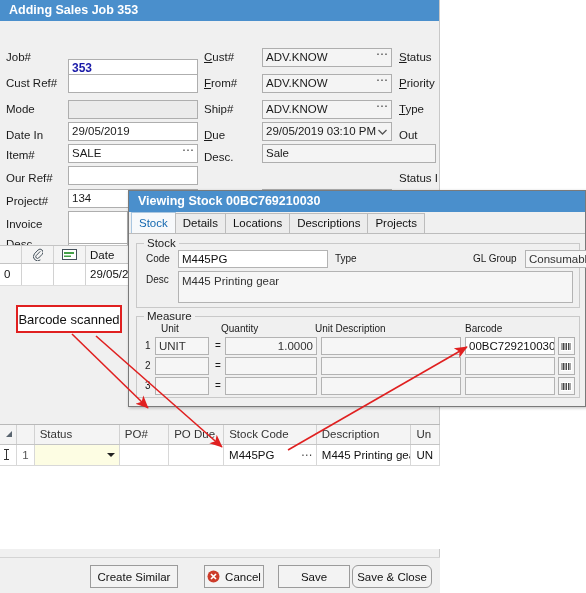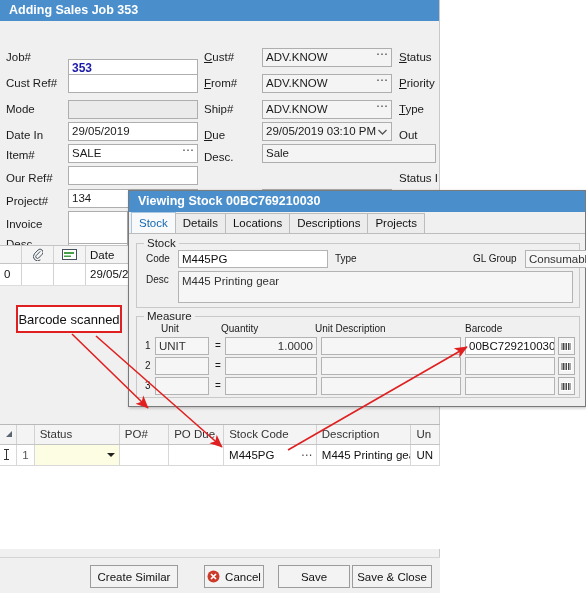--- a/index.html
+++ b/index.html
@@ -301,21 +301,21 @@
       <div class="btn" style="left:204px; width:60px;">
         <span style="display:flex;">
           <svg width="13" height="13" viewBox="0 0 13 13">
               <circle cx="6.5" cy="6.5" r="6" fill="#cc3b2a"></circle>
               <path d="M4 4 L9 9 M9 4 L4 9" stroke="#ffffff" stroke-width="1.7"></path>
             </svg>
         </span>
         <span>Cancel</span>
       </div>
       <div class="btn" style="left:278px; width:72px;">Save</div>
-      <div class="btn" style="left:352px; width:80px;">Save &amp; Close</div>
+      <div class="btn" style="left:352px; width:80px;border-radius:6px;">Save &amp; Close</div>
     </div>
   </div>
 
   <div class="win-stock">
     <div class="titlebar">Viewing Stock 00BC769210030</div>
 
     <div class="stock-tabs">
       <div class="tab active">Stock</div>
       <div class="tab">Details</div>
       <div class="tab">Locations</div>

